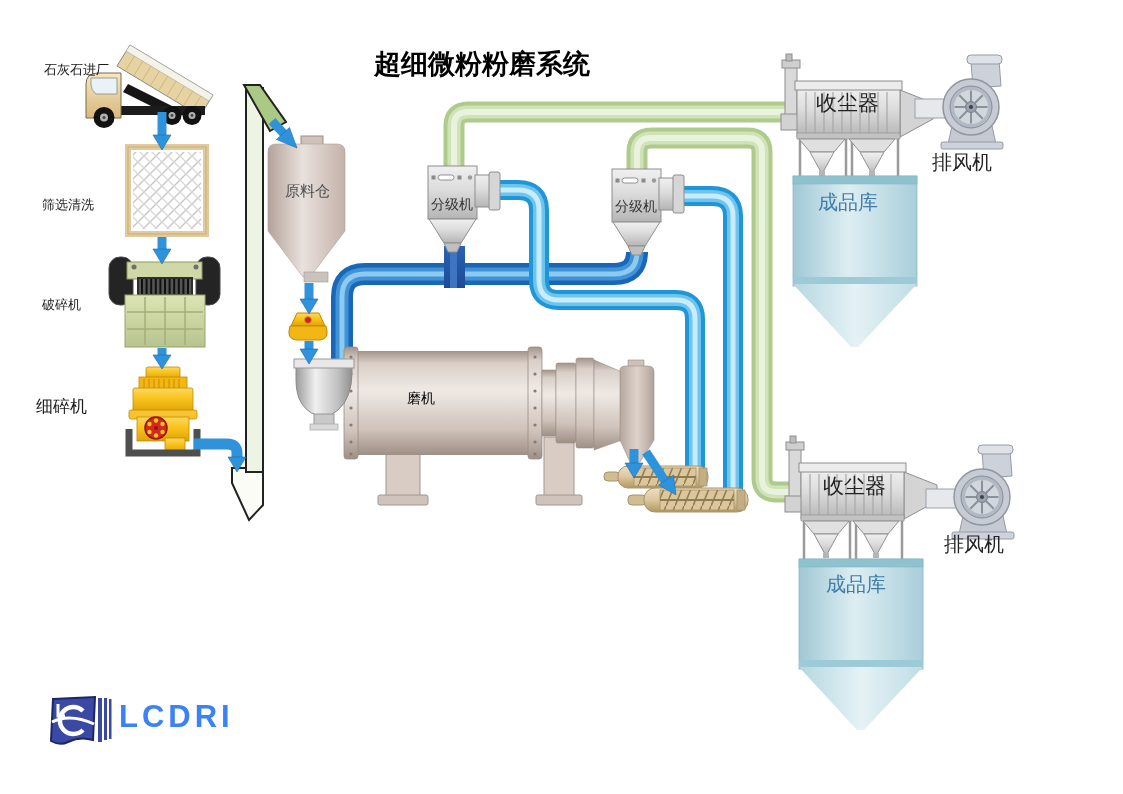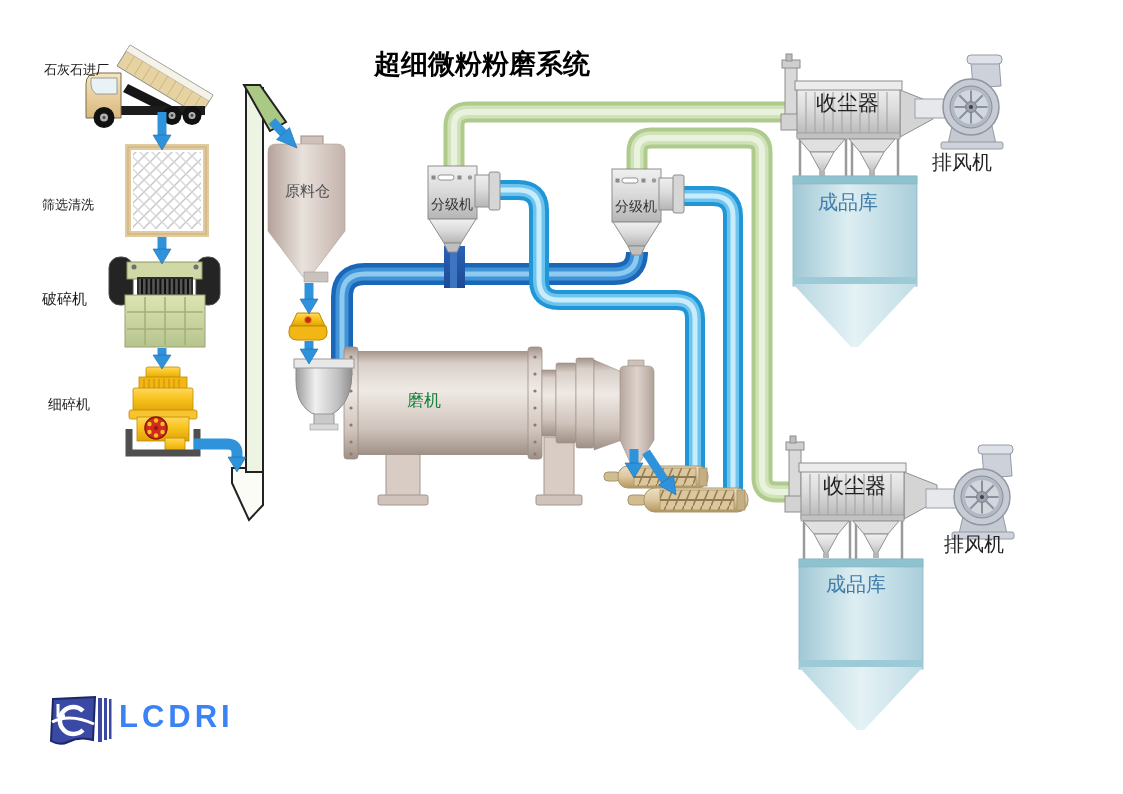--- a/index.html
+++ b/index.html
@@ -346,27 +346,27 @@
     <rect x="98" y="698" width="4" height="44" fill="#3a49a3"></rect>
     <rect x="104" y="698" width="3" height="42" fill="#3a49a3"></rect>
     <rect x="109" y="699" width="2.5" height="40" fill="#3a49a3"></rect>
   </g>
 </svg>
 
 <div class="label sans" style="left:374px;top:50px;font-size:27px;font-weight:bold;color:#000000;text-align:center;">超细微粉粉磨系统</div>
 
 <div class="label" style="left:44px;top:63px;font-size:13px;">石灰石进厂</div>
 <div class="label" style="left:42px;top:186px;font-size:13px;margin-top:12px;">筛选清洗</div>
-<div class="label" style="left:42px;top:292px;font-size:15px;">破碎机</div>
-<div class="label" style="left:48px;top:398px;font-size:14px;">细碎机</div>
+<div class="label" style="left:42px;top:298px;font-size:13px;">破碎机</div>
+<div class="label" style="left:36px;top:398px;font-size:17px;">细碎机</div>
 
 <div class="label" style="left:285px;top:184px;font-size:15px;color:#4c4c4c;">原料仓</div>
 <div class="label" style="left:431px;top:198px;font-size:14px;color:#333333;">分级机</div>
 <div class="label" style="left:615px;top:200px;font-size:14px;color:#333333;">分级机</div>
-<div class="label" style="left:407px;top:392px;font-size:17px;color:#15803d;">磨机</div>
+<div class="label" style="left:407px;top:392px;font-size:14px;color:#000000;">磨机</div>
 
 <div class="label" style="left:816px;top:92px;font-size:21px;color:#222222;">收尘器</div>
 <div class="label" style="left:823px;top:475px;font-size:21px;color:#222222;">收尘器</div>
 <div class="label" style="left:932px;top:152px;font-size:20px;color:#222222;">排风机</div>
 <div class="label" style="left:944px;top:534px;font-size:20px;color:#222222;">排风机</div>
 <div class="label" style="left:818px;top:192px;font-size:20px;color:#3f7ca8;">成品库</div>
 <div class="label" style="left:826px;top:574px;font-size:20px;color:#3f7ca8;">成品库</div>
 
 <div class="label sans" style="left:119px;top:701px;font-size:31px;font-weight:bold;color:#3b82f6;letter-spacing:4px;">LCDRI</div>
 

